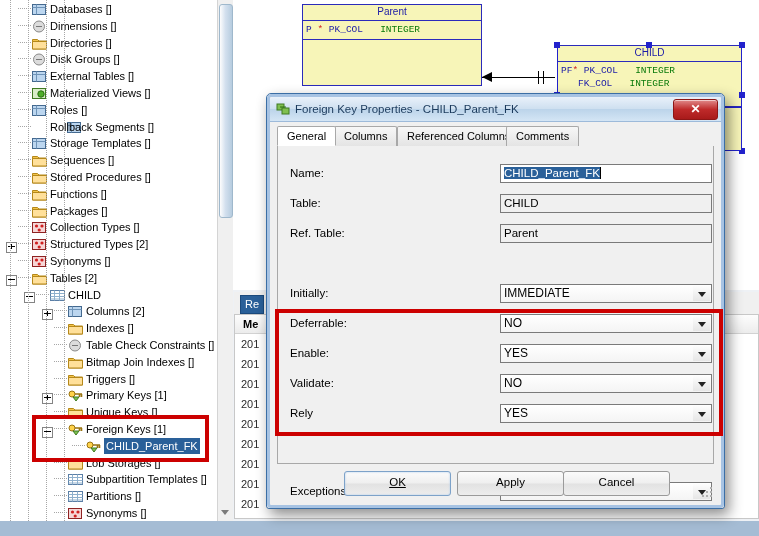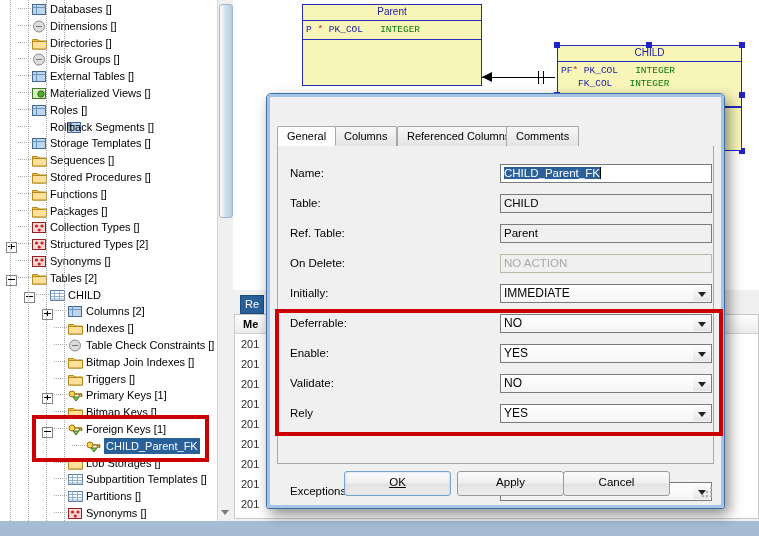--- a/index.html
+++ b/index.html
@@ -288,21 +288,21 @@
             <path d="M0.5 4.5h14v7.5H0.5z" fill="#ffe09a" stroke="#b5881a"></path>
           </svg></span><span class="abs tlabel" style="left:86px;top:1px;">Triggers []</span></div>
       <div class="trow" style="top: 386.4px; position: absolute; left: 0px; right: 0px;"><span class="abs" style="left:42px;top:3px;"><span class="pm plus"></span></span><span class="abs dots" style="left:54px;top:0px;"></span><span class="abs ticon" style="left:68px;top:1px;"><svg width="15" height="13" viewBox="0 0 15 13">
             <circle cx="4" cy="5" r="3" fill="#ffd24a" stroke="#9a7410"></circle>
             <path d="M7 5h7M11.5 5v3M13.5 5v3" stroke="#9a7410" stroke-width="1.6" fill="none"></path>
             <path d="M5 8l3 4 3-4z" fill="#7fc24f" stroke="#3f7a22"></path>
           </svg></span><span class="abs tlabel" style="left:86px;top:1px;">Primary Keys [1]</span></div>
       <div class="trow" style="top: 403.2px; position: absolute; left: 0px; right: 0px;"><span class="abs dots" style="left:54px;top:0px;"></span><span class="abs ticon" style="left:68px;top:1px;"><svg width="15" height="13" viewBox="0 0 15 13">
             <path d="M0.5 2.5h5l1.5 1.5h7.5v8H0.5z" fill="#f3c44a" stroke="#b5881a"></path>
             <path d="M0.5 4.5h14v7.5H0.5z" fill="#ffe09a" stroke="#b5881a"></path>
-          </svg></span><span class="abs tlabel" style="left:86px;top:1px;">Bitmap Keys []</span></div>
+          </svg></span><span class="abs tlabel" style="left:86px;top:1px;">Unique Keys []</span></div>
       <div class="trow" style="top: 420px; position: absolute; left: 0px; right: 0px;"><span class="abs" style="left:42px;top:3px;"><span class="pm "></span></span><span class="abs dots" style="left:54px;top:0px;"></span><span class="abs ticon" style="left:68px;top:1px;"><svg width="15" height="13" viewBox="0 0 15 13">
             <circle cx="4" cy="5" r="3" fill="#ffd24a" stroke="#9a7410"></circle>
             <path d="M7 5h7M11.5 5v3M13.5 5v3" stroke="#9a7410" stroke-width="1.6" fill="none"></path>
             <path d="M5 8l3 4 3-4z" fill="#7fc24f" stroke="#3f7a22"></path>
           </svg></span><span class="abs tlabel" style="left:86px;top:1px;">Foreign Keys [1]</span></div>
       <div class="trow" style="top: 436.8px; position: absolute; left: 0px; right: 0px;"><span class="abs dots" style="left:72px;top:0px;"></span><span class="abs ticon" style="left:86px;top:1px;"><svg width="15" height="13" viewBox="0 0 15 13">
             <circle cx="4" cy="5" r="3" fill="#ffd24a" stroke="#9a7410"></circle>
             <path d="M7 5h7M11.5 5v3M13.5 5v3" stroke="#9a7410" stroke-width="1.6" fill="none"></path>
             <path d="M5 8l3 4 3-4z" fill="#7fc24f" stroke="#3f7a22"></path>
           </svg></span><span class="abs tlabel sel" style="left:104px;top:1px;">CHILD_Parent_FK</span></div>
@@ -336,20 +336,31 @@
   <div class="arrow"></div>
 </div>
 
 <div class="abs" id="bottomstrip"></div>
 
 <div class="redbox" style="left:32px;top:415px;width:177px;height:47px;"></div>
 
 <div class="abs" id="dialog">
   <div id="dlgframe"></div>
 
+  <div id="titlebar">
+    <div id="titleicon">
+      <svg width="14" height="14" viewBox="0 0 14 14">
+        <rect x="1" y="2" width="7" height="6" fill="#7fbf4f" stroke="#3f7a22"></rect>
+        <rect x="6" y="6" width="7" height="6" fill="#7fbf4f" stroke="#3f7a22"></rect>
+        <path d="M4 5 H10" stroke="#2b6e10" stroke-width="1.2"></path>
+      </svg>
+    </div>
+    <div id="titletext">Foreign Key Properties - CHILD_Parent_FK</div>
+    <div id="closebtn">✕</div>
+  </div>
 
   <div id="dlgbody">
 
     <div id="tabstrip">
       <div class="tab active" style="left:0px;">General</div>
       <div class="tab" style="left:57px;">Columns</div>
       <div class="tab" style="left:120px;">Referenced Columns</div>
       <div class="tab" style="left:229px;">Comments</div>
     </div>
 
@@ -365,24 +376,20 @@
       <div class="frow" style="top:48px;">
         <div class="flabel">Table:</div>
         <div class="fctl ftext readonly">CHILD</div>
       </div>
 
       <div class="frow" style="top:78px;">
         <div class="flabel">Ref. Table:</div>
         <div class="fctl ftext readonly">Parent</div>
       </div>
 
-      <div class="frow" style="top:108px;">
-        <div class="flabel">On Delete:</div>
-        <div class="fctl ftext placeholder">NO ACTION</div>
-      </div>
 
       <div class="frow" style="top:138px;">
         <div class="flabel">Initially:</div>
         <div class="fctl fsel">
           <span>IMMEDIATE</span>
           <span class="cap"></span>
         </div>
       </div>
 
       <div class="frow" style="top:168px;">

